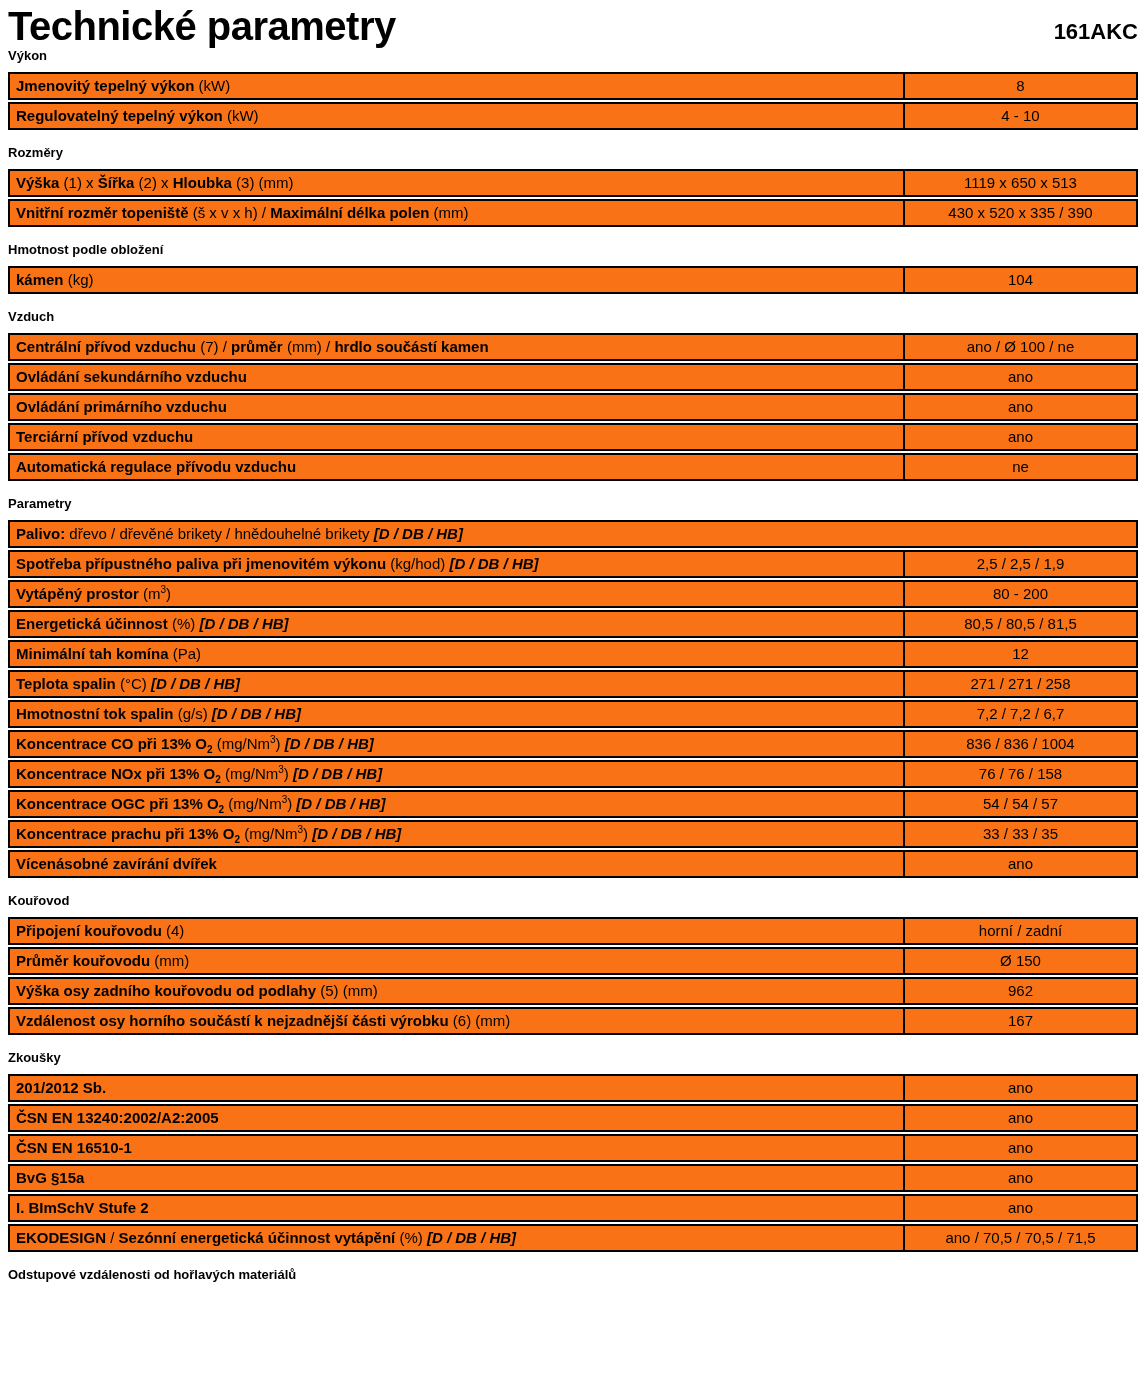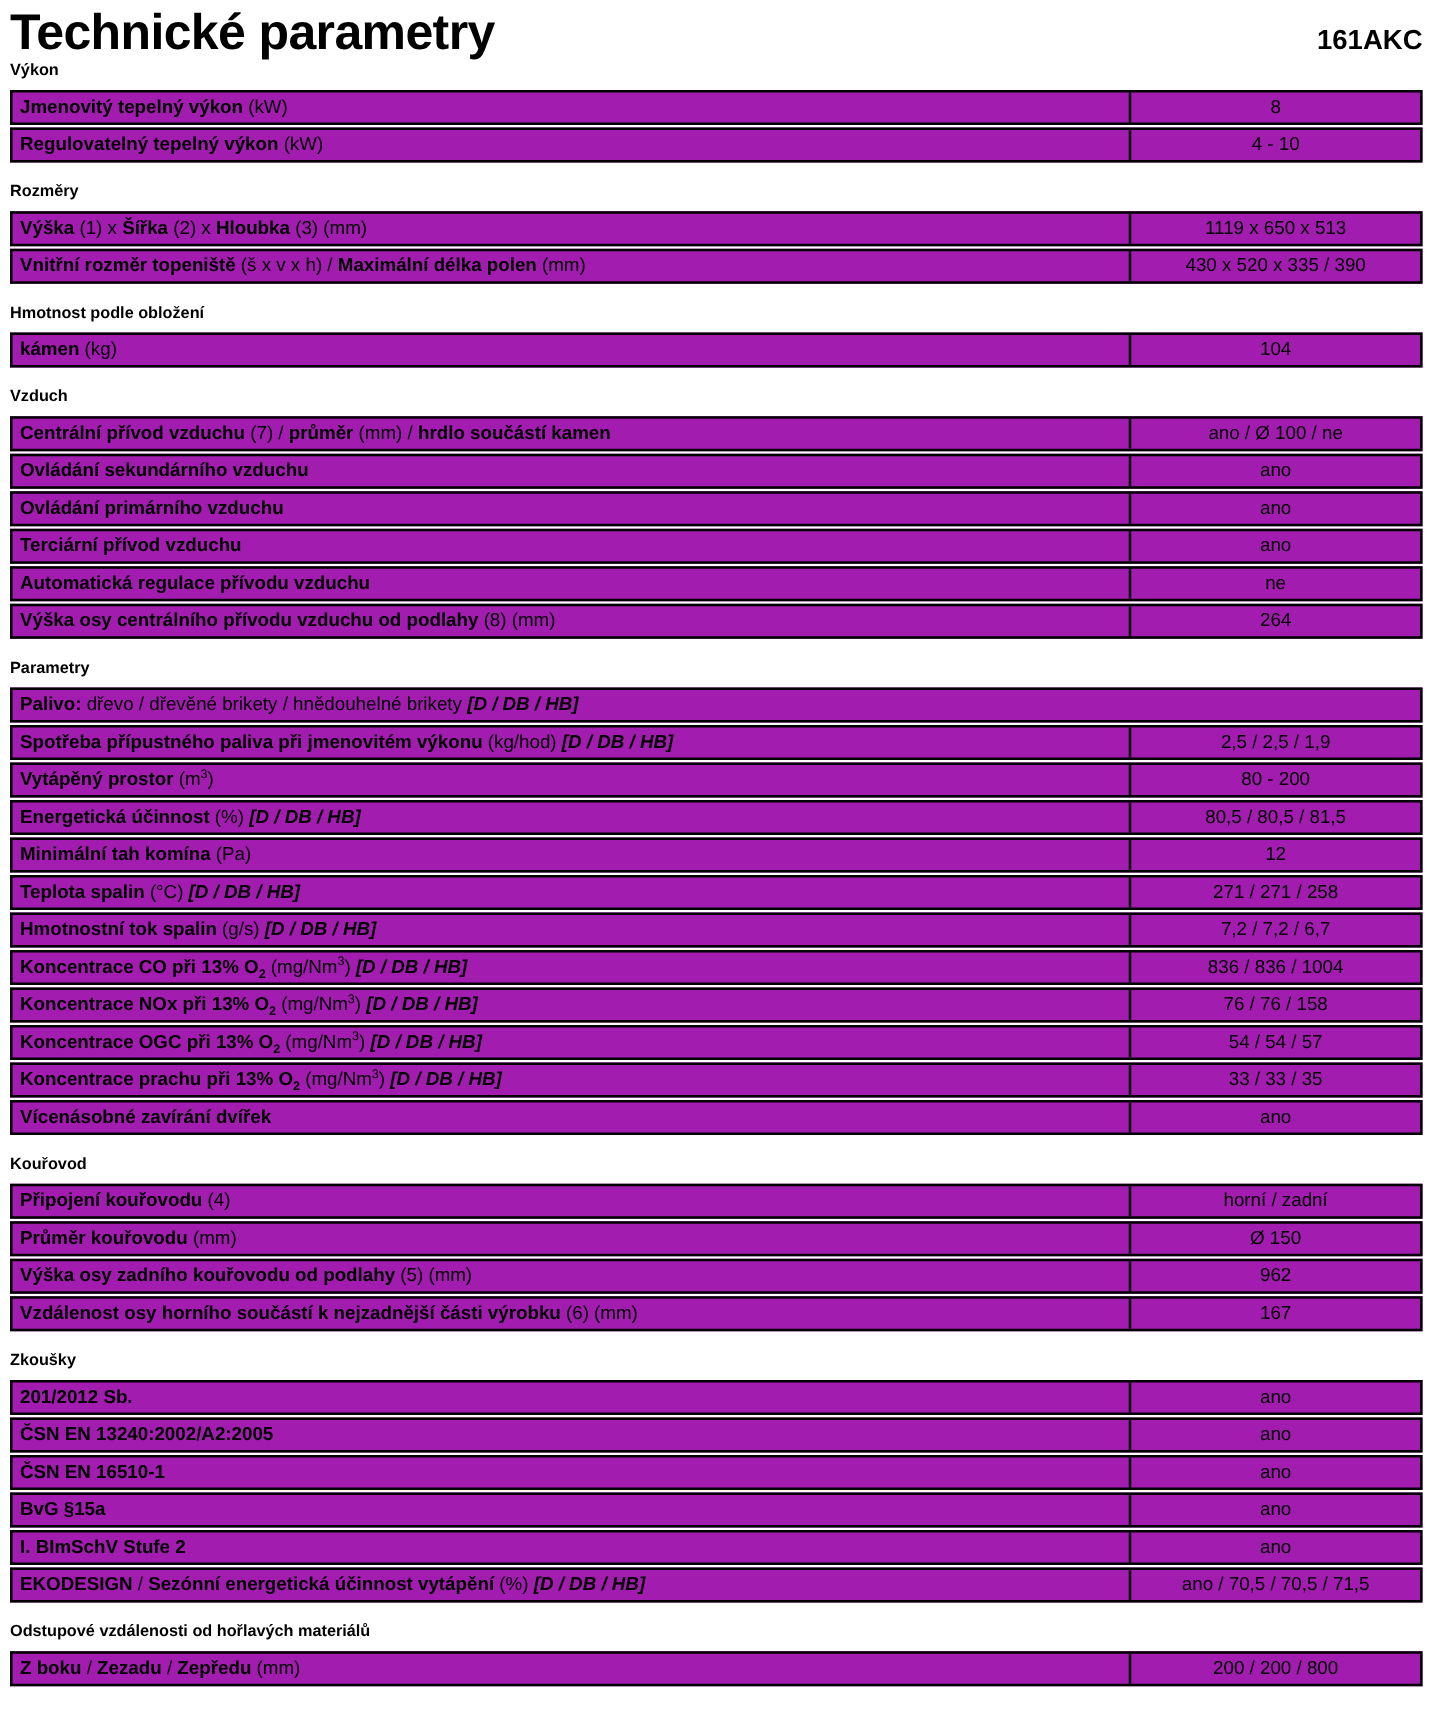--- a/index.html
+++ b/index.html
@@ -37,21 +37,21 @@
     margin: 13px 0 6px 0;
   }
   #sections > .section-heading:first-child { margin-top: 2px; }
 
   .params-table { width: 100%; }
   .table-row {
     display: flex;
     height: 28px;
     margin-bottom: 2px;
     border: 2px solid #000000;
-    background: #a21caf;
+    background: #f97316;
   }
   .label-cell {
     flex: 1;
     min-width: 0;
     padding: 0 6px;
     font-size: 15px;
     line-height: 23px;
     white-space: nowrap;
     overflow: hidden;
   }
@@ -125,24 +125,20 @@
           <div class="value-cell">ano</div>
         </div>
         <div class="table-row">
           <div class="label-cell"><span class="b">Terciární přívod vzduchu</span></div>
           <div class="value-cell">ano</div>
         </div>
         <div class="table-row">
           <div class="label-cell"><span class="b">Automatická regulace přívodu vzduchu</span></div>
           <div class="value-cell">ne</div>
         </div>
-        <div class="table-row">
-          <div class="label-cell"><span class="b">Výška osy centrálního přívodu vzduchu od podlahy</span><span class="r"> (8) (mm)</span></div>
-          <div class="value-cell">264</div>
-        </div>
       </div>
       <div class="section-heading">Parametry</div>
       <div class="params-table">
         <div class="table-row full">
           <div class="label-cell"><span class="b">Palivo:</span><span class="r"> dřevo / dřevěné brikety / hnědouhelné brikety </span><span class="i">[D / DB / HB]</span></div>
         </div>
         <div class="table-row">
           <div class="label-cell"><span class="b">Spotřeba přípustného paliva při jmenovitém výkonu</span><span class="r"> (kg/hod) </span><span class="i">[D / DB / HB]</span></div>
           <div class="value-cell">2,5 / 2,5 / 1,9</div>
         </div>
@@ -227,20 +223,14 @@
         <div class="table-row">
           <div class="label-cell"><span class="b">I. BImSchV Stufe 2</span></div>
           <div class="value-cell">ano</div>
         </div>
         <div class="table-row">
           <div class="label-cell"><span class="b">EKODESIGN</span><span class="r"> / </span><span class="b">Sezónní energetická účinnost vytápění</span><span class="r"> (%) </span><span class="i">[D / DB / HB]</span></div>
           <div class="value-cell">ano / 70,5 / 70,5 / 71,5</div>
         </div>
       </div>
       <div class="section-heading">Odstupové vzdálenosti od hořlavých materiálů</div>
-      <div class="params-table">
-        <div class="table-row">
-          <div class="label-cell"><span class="b">Z boku</span><span class="r"> / </span><span class="b">Zezadu</span><span class="r"> / </span><span class="b">Zepředu</span><span class="r"> (mm)</span></div>
-          <div class="value-cell">200 / 200 / 800</div>
-        </div>
-      </div>
     </div>
 </div>
 
 </body></html>

